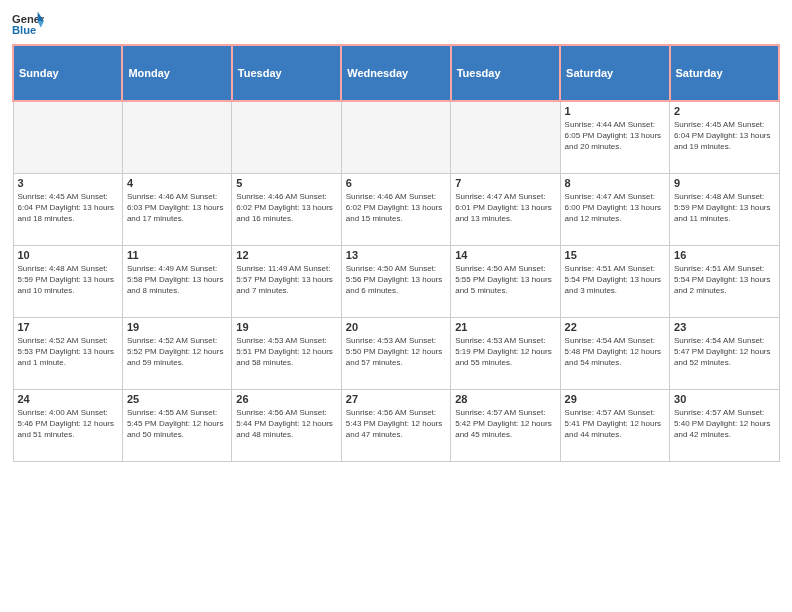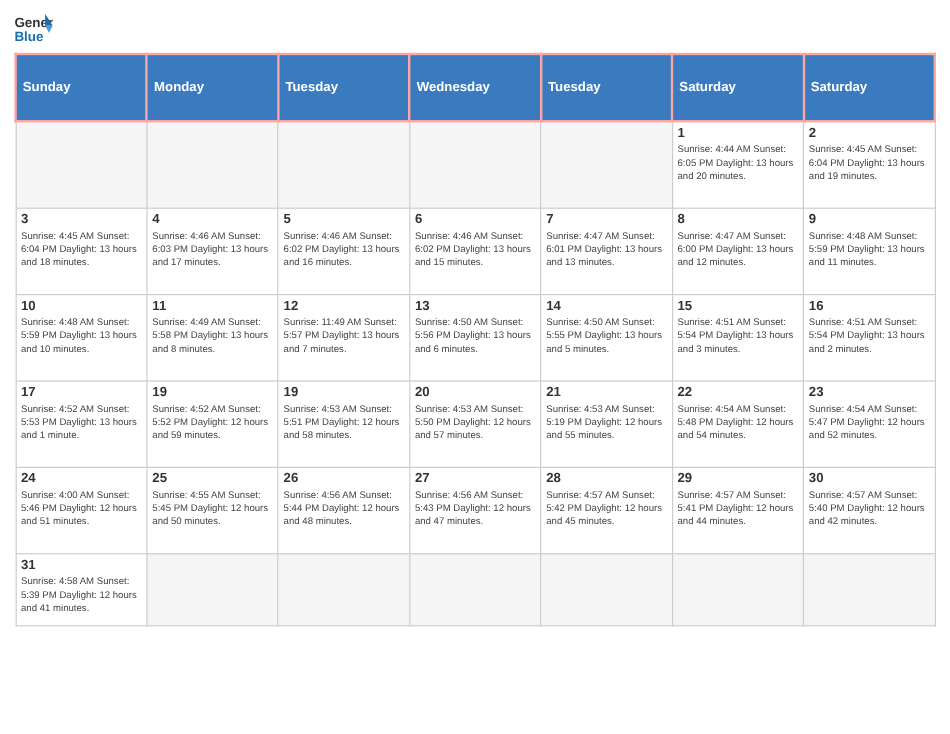--- a/index.html
+++ b/index.html
@@ -337,30 +337,15 @@
 and 44 minutes.</div>
           </td>
           <td>
             <span class="day-num">30</span>
             <div class="day-info">Sunrise: 4:57 AM
 Sunset: 5:40 PM
 Daylight: 12 hours
 and 42 minutes.</div>
           </td>
         </tr>
-        <tr>
-          <td class="last-row">
-            <span class="day-num">31</span>
-            <div class="day-info">Sunrise: 4:58 AM
-Sunset: 5:39 PM
-Daylight: 12 hours
-and 41 minutes.</div>
-          </td>
-          <td class="empty last-row"></td>
-          <td class="empty last-row"></td>
-          <td class="empty last-row"></td>
-          <td class="empty last-row"></td>
-          <td class="empty last-row"></td>
-          <td class="empty last-row"></td>
-        </tr>
       </tbody>
   </table>
 </div>
 
 </body></html>

